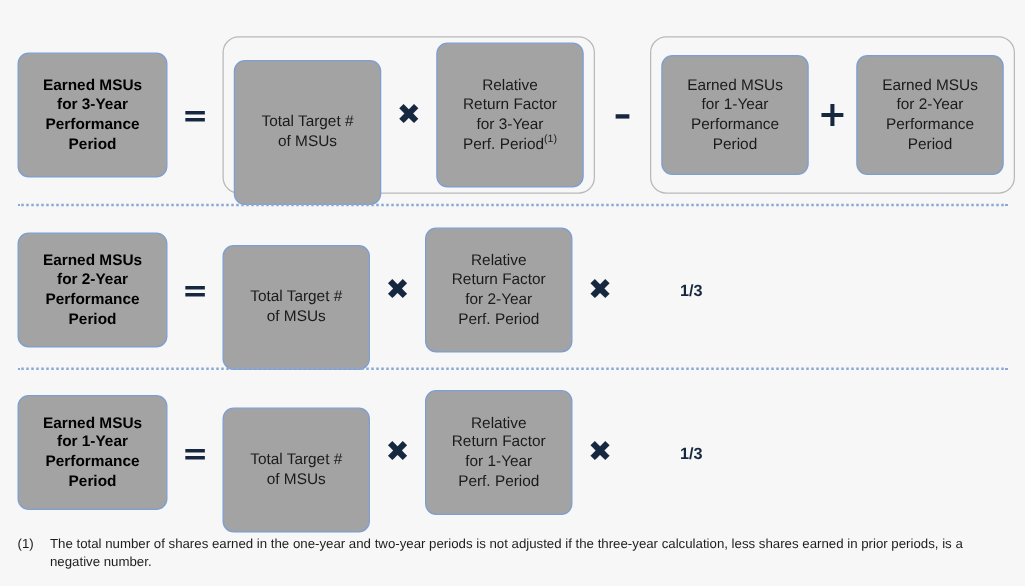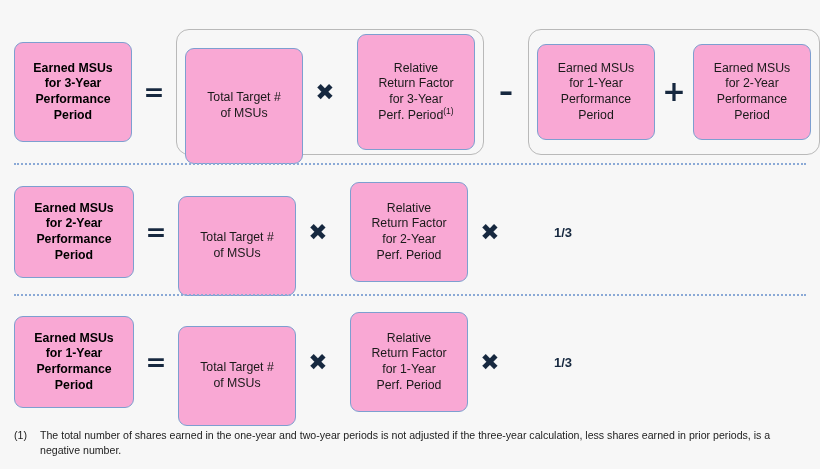--- a/index.html
+++ b/index.html
@@ -41,40 +41,40 @@
     width: 792px;
     height: 0;
     border-top: 2px dotted #8aa9d6;
   }
   .sep-1 { top: 163px; }
   .sep-2 { top: 294px; }
 
   
   .box {
     box-sizing: border-box;
-    background: #f9a8d4;
+    background: #a3a3a3;
     border: 1.4px solid #7d9fd0;
     border-radius: 9px;
     display: flex;
     align-items: center;
     justify-content: center;
     text-align: center;
     font-size: 12.3px;
     line-height: 15.6px;
     color: #1a1a1a;
     padding: 4px 6px;
   }
   .box.primary {
     font-weight: bold;
     color: #000;
   }
 
   .b-result  { width: 120px; height: 100px; }
   .b-target  { width: 118px; height: 116px; margin-top: 28px; }
-  .b-rrf     { width: 118px; height: 116px; margin-left: 10px; }
+  .b-rrf     { width: 118px; height: 116px; }
   .b-sub     { width: 118px; height: 96px;  }
 
   .row-2 .b-target, .row-2 .b-rrf,
   .row-3 .b-target, .row-3 .b-rrf { height: 100px; }
   .row-2 .b-result, .row-3 .b-result { height: 92px; }
 
   
   .op {
     display: flex;
     align-items: center;

